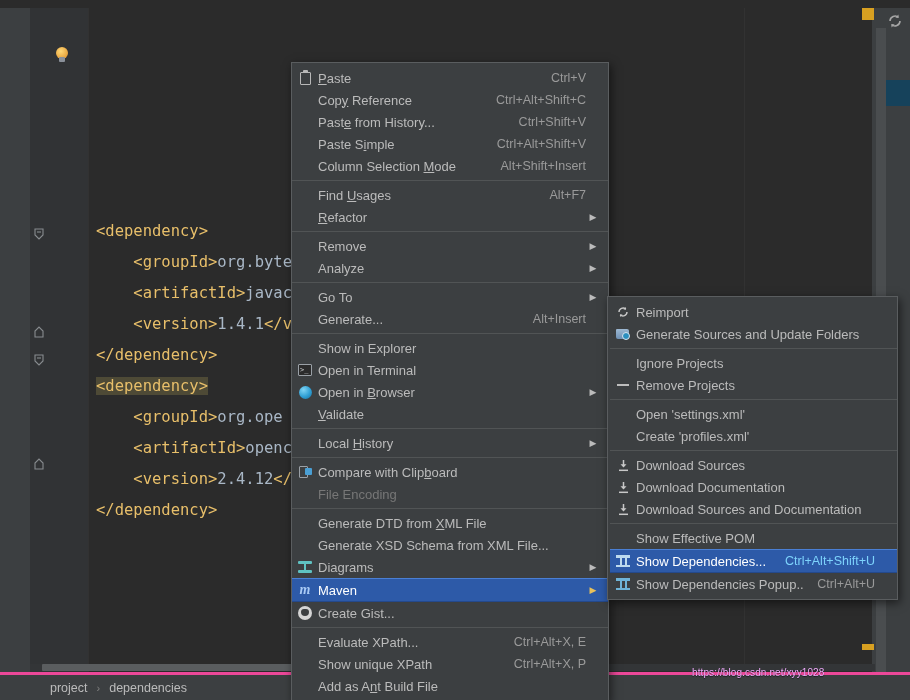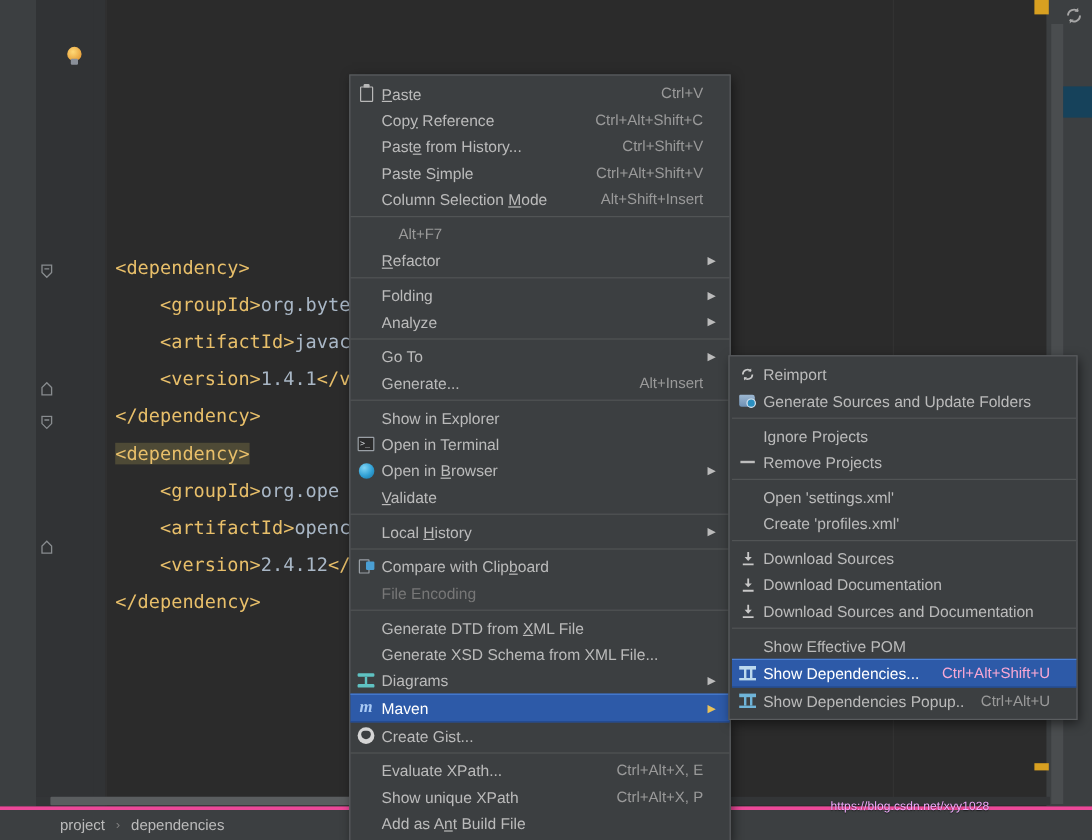--- a/index.html
+++ b/index.html
@@ -11,21 +11,21 @@
   }
   #app {
     position: relative;
     width: 910px; height: 700px;
     background: #2b2b2b;
   }
 
   
   .editor-area {
     position: absolute;
-    left: 0; top: 0;
+    left: 0; top: 8px;
     width: 910px; height: 672px;
     background: #2b2b2b;
   }
   .top-strip {
     position: absolute; left: 0; top: 0;
     width: 910px; height: 20px;
     background: #2e2e2e;
   }
   .gutter {
     position: absolute;
@@ -220,21 +220,21 @@
     font-size: 9px;
   }
   .mi.disabled .mi-label { color: #777777; }
   .mi.selected {
     background: #2d5aa8;
     border-top: 1px solid #4a7fd4;
     border-bottom: 1px solid #24498c;
     color: #ffffff;
   }
   .mi.selected .mi-label { color: #ffffff; }
-  .mi.selected .mi-accel { color: #f9a8d4; }
+  .mi.selected .mi-accel { color: #7dd3fc; }
   .mi.selected .mi-arrow { color: #e8c15a; }
   .sep {
     height: 1px;
     background: #515455;
     margin: 3px 0;
   }
   .ul { text-decoration: underline; }
 
   
   .sub-menu {
@@ -451,32 +451,33 @@
       </div>
       <div class="mi">
         <span class="mi-icon"></span>
         <span class="mi-label">Column Selection <span class="ul">M</span>ode</span>
         <span class="mi-accel">Alt+Shift+Insert</span>
         <span class="mi-arrow"></span>
       </div>
       <div class="sep"></div>
       <div class="mi">
         <span class="mi-icon"></span>
+        <span class="mi-label">Find <span class="ul">U</span>sages</span>
         <span class="mi-accel">Alt+F7</span>
         <span class="mi-arrow"></span>
       </div>
       <div class="mi">
         <span class="mi-icon"></span>
         <span class="mi-label"><span class="ul">R</span>efactor</span>
         <span class="mi-arrow">▶</span>
       </div>
       <div class="sep"></div>
       <div class="mi">
         <span class="mi-icon"></span>
-        <span class="mi-label">Folding</span>
+        <span class="mi-label">Remove</span>
         <span class="mi-arrow">▶</span>
       </div>
       <div class="mi">
         <span class="mi-icon"></span>
         <span class="mi-label">Analyze</span>
         <span class="mi-arrow">▶</span>
       </div>
       <div class="sep"></div>
       <div class="mi">
         <span class="mi-icon"></span>

